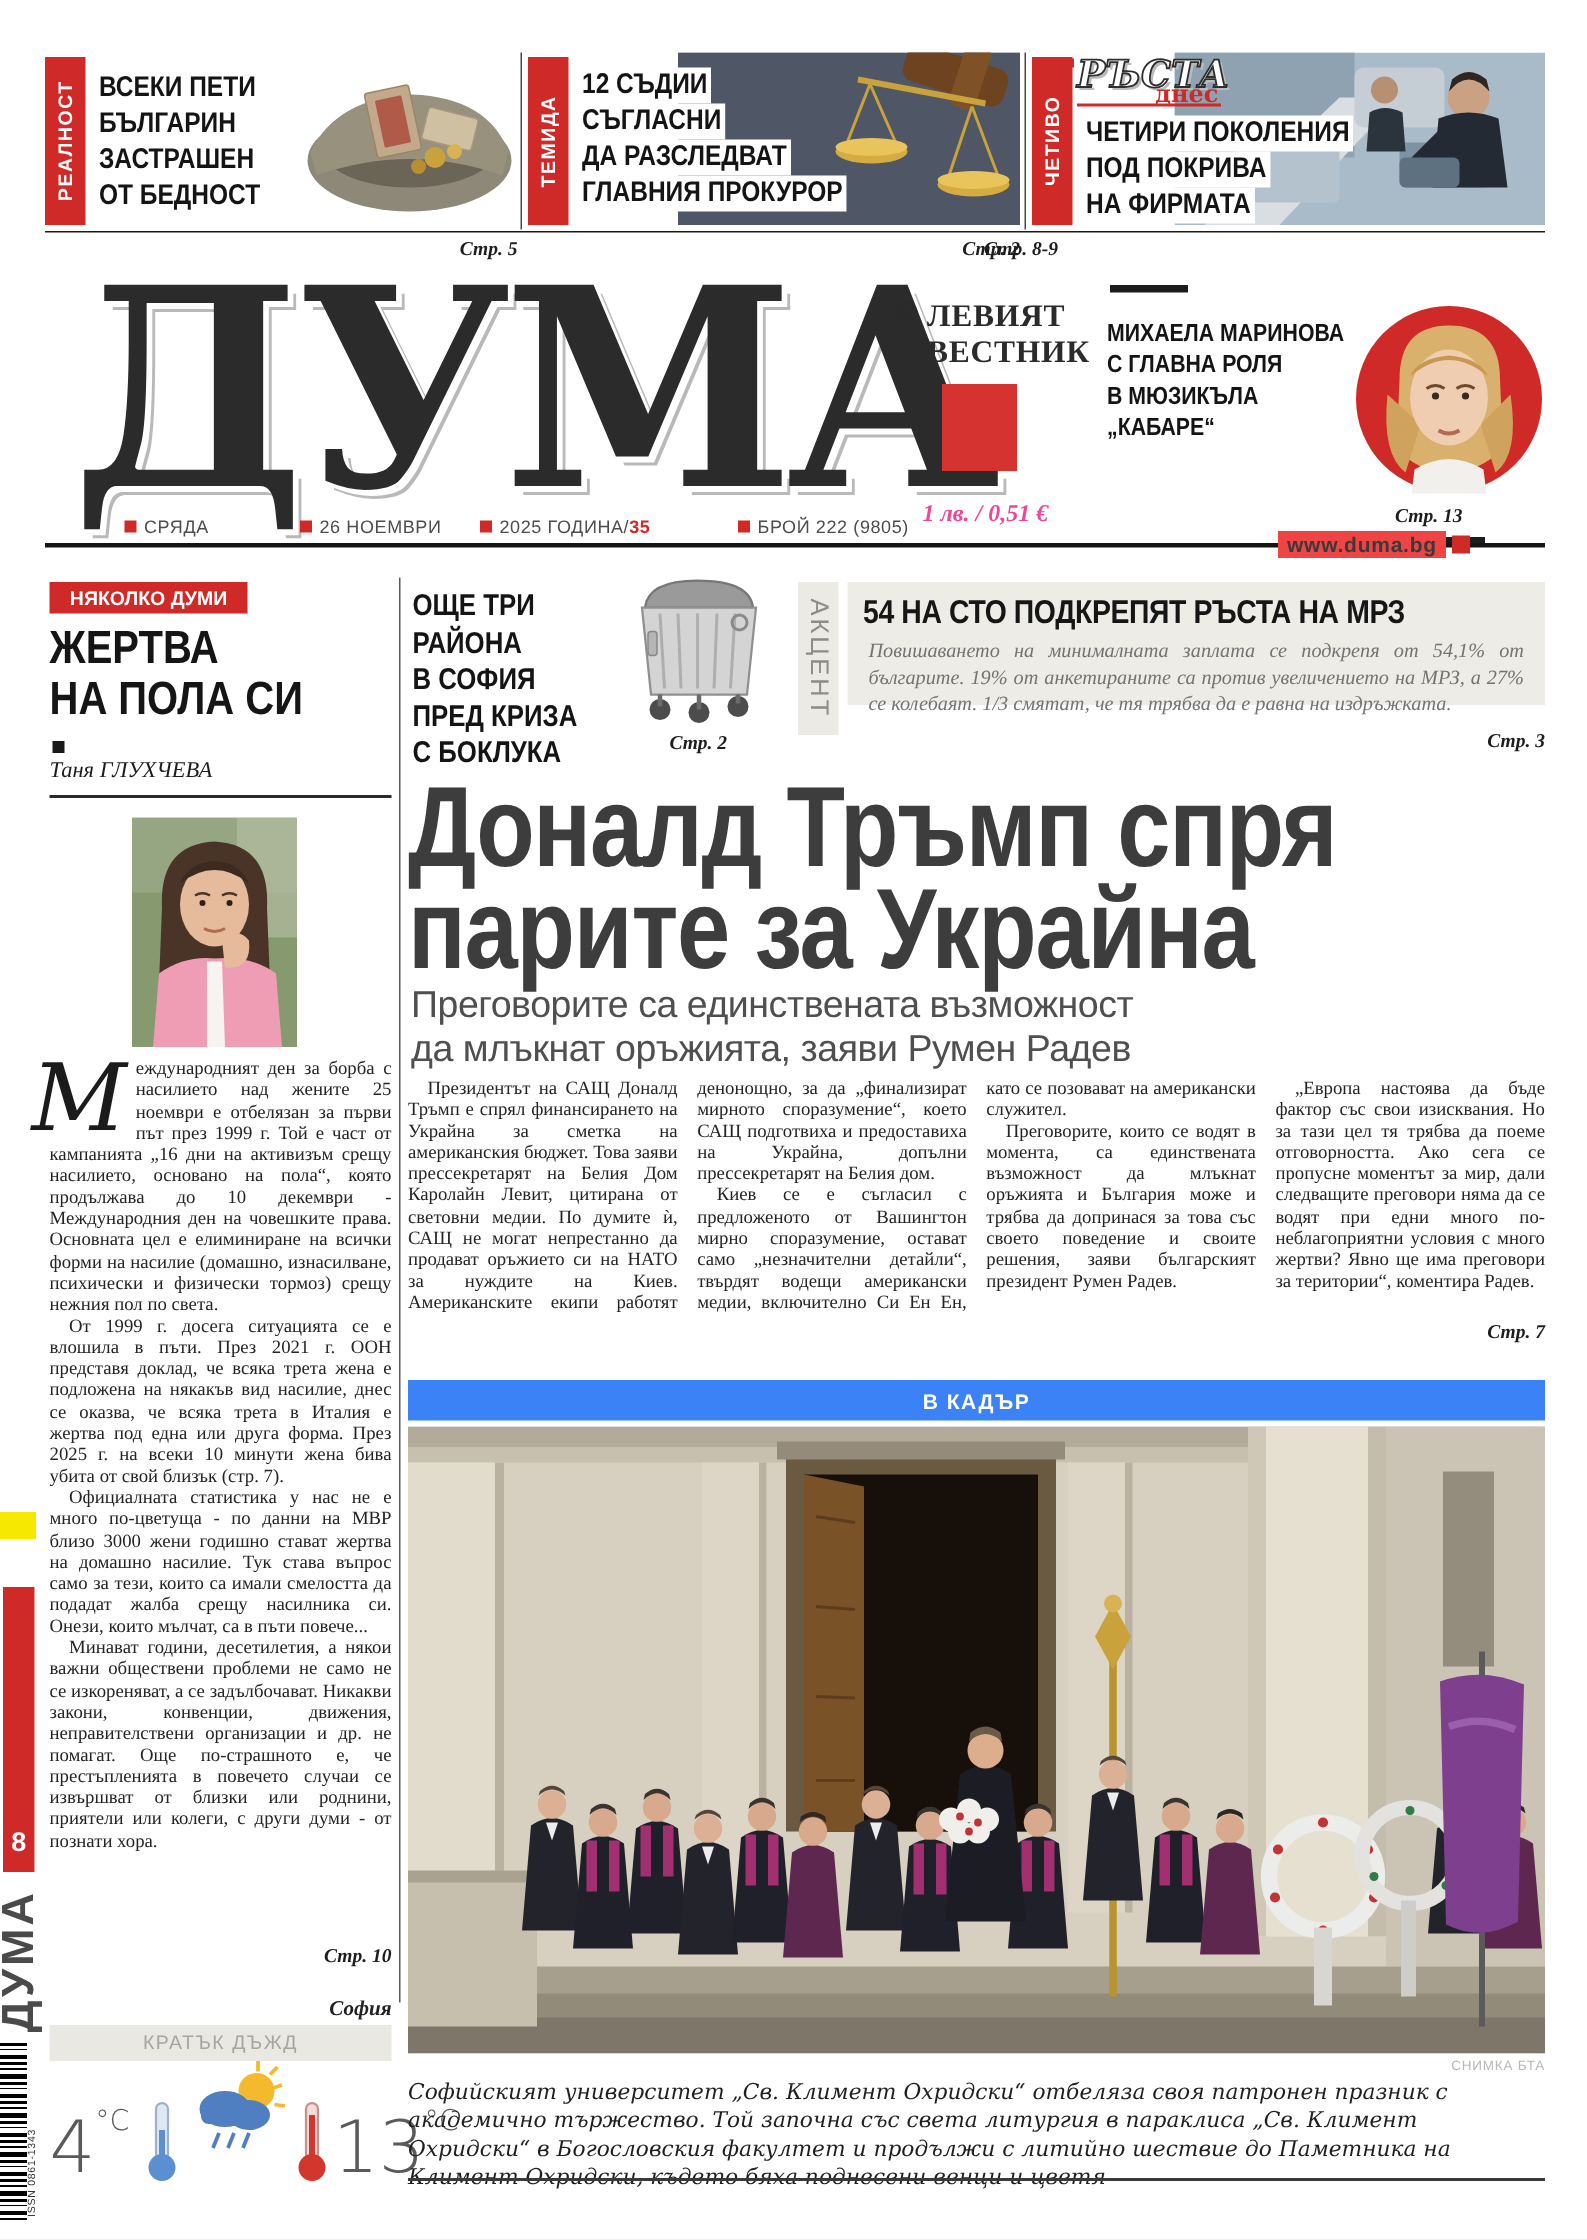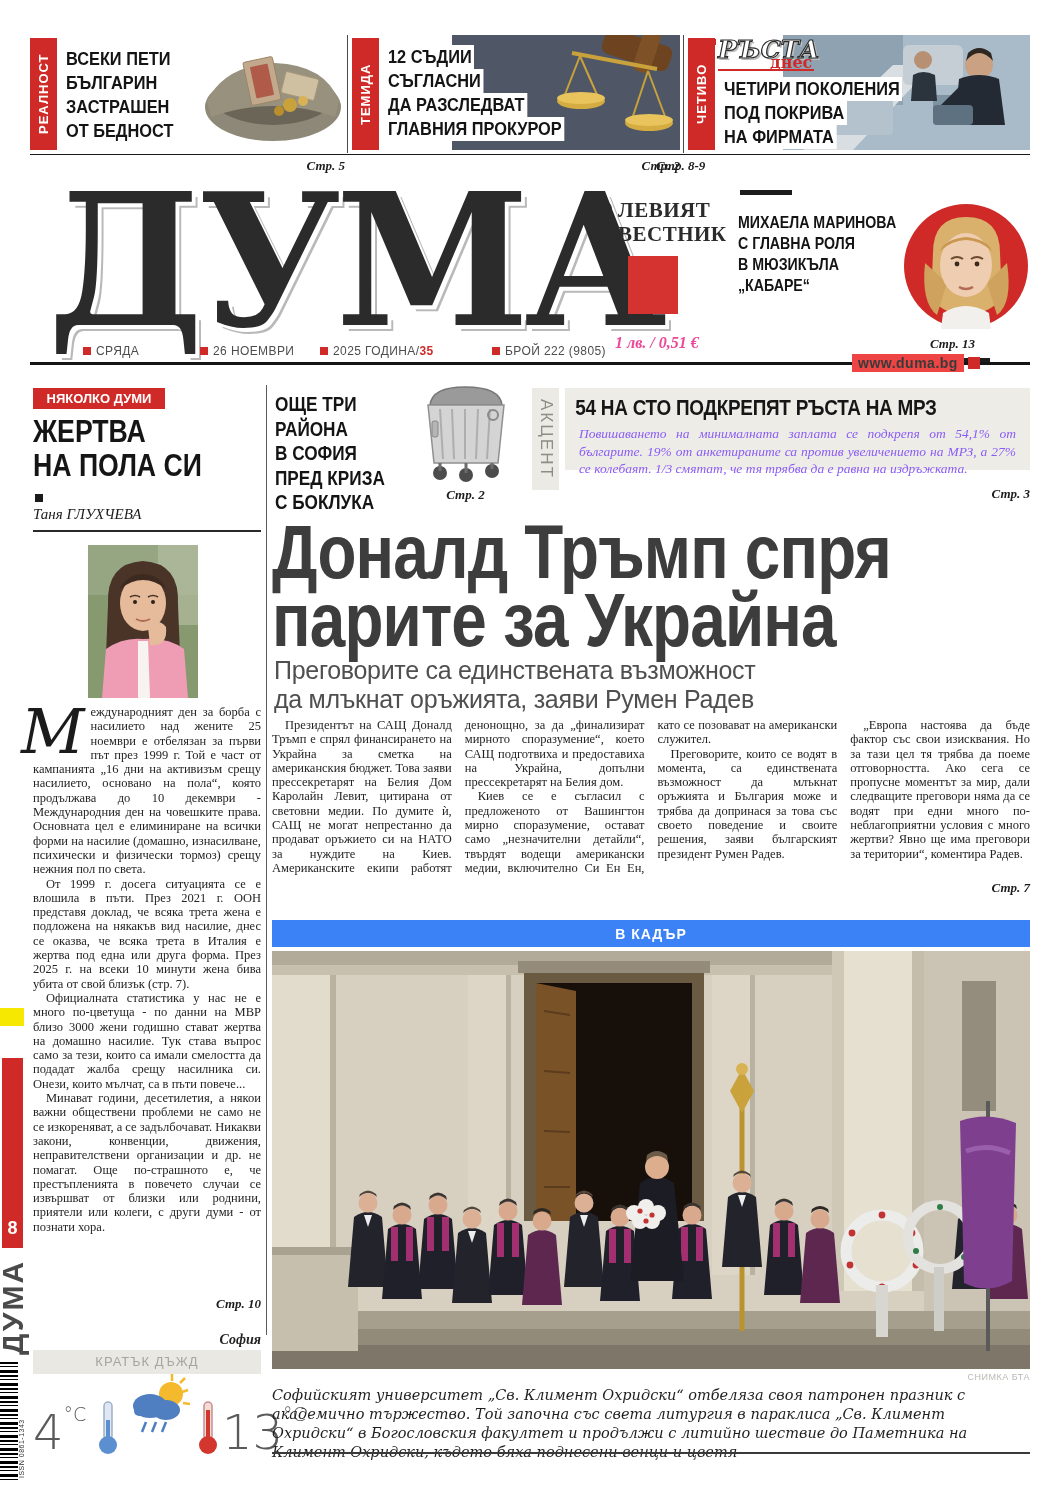--- a/index.html
+++ b/index.html
@@ -32,21 +32,21 @@
   .op-body p{margin:0;text-indent:13px;}
   .op-body p.first{text-indent:0;}
   .dropcap{float:left;font-family:"DejaVu Serif",serif;font-style:italic;font-size:62px;line-height:46px;
            padding:4px 6px 0 0;margin-left:-12px;color:#1b1b1b;}
   
   #accent-strip{background:#eceae4;color:#8d8d85;font-size:17px;letter-spacing:2px;writing-mode:vertical-rl;
                 display:flex;align-items:center;justify-content:center;}
   #accent-box{background:#edece7;}
   #accent-title{font-weight:bold;font-size:22px;color:#161616;letter-spacing:-.3px;}
   #accent-text{font-family:"Liberation Serif",serif;font-style:italic;font-size:13.5px;line-height:17.5px;
-               text-align:justify;color:#8b5cf6;}
+               text-align:justify;color:#737373;}
   
   #main-headline{font-weight:bold;font-size:76px;line-height:68px;letter-spacing:-1px;color:#3d3d3d;
                  transform:scaleX(.84);transform-origin:0 0;}
   #main-subhead{font-size:25px;line-height:29px;color:#4f4f4f;letter-spacing:-.3px;}
   .article-cols{column-count:4;column-gap:13px;font-family:"Liberation Serif",serif;font-size:12.5px;
                 line-height:14.3px;text-align:justify;color:#242424;}
   .article-cols p{margin:0;text-indent:13px;}
   #vkadar{background:#3b82f6;color:#fff;font-weight:bold;font-size:14px;letter-spacing:1px;
           display:flex;align-items:center;justify-content:center;}
   #photo-credit{font-size:9px;color:#b8b8b4;letter-spacing:.5px;}

